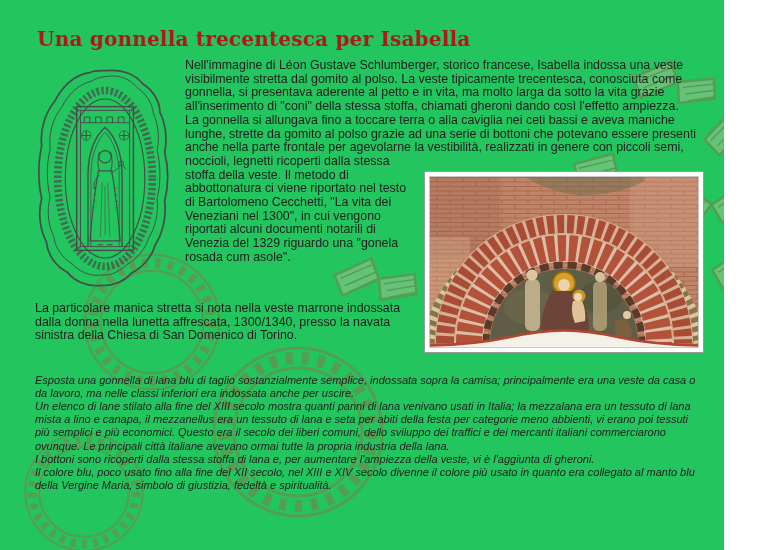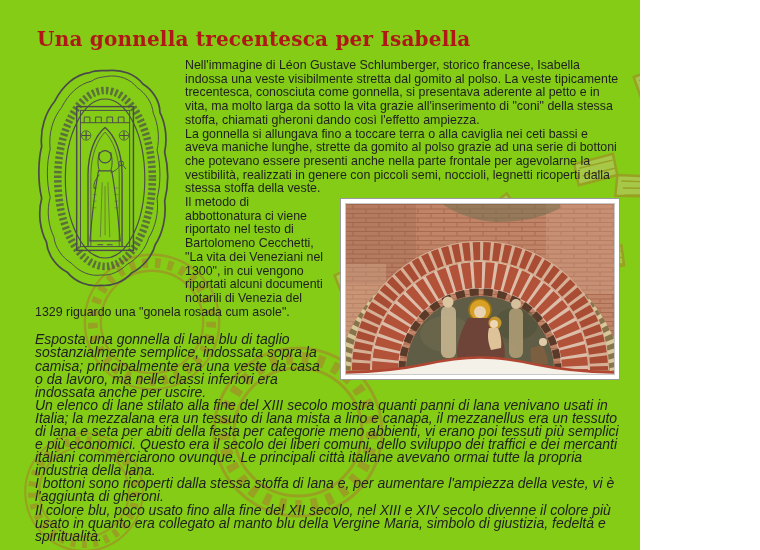--- a/index.html
+++ b/index.html
@@ -1,17 +1,17 @@
 <!DOCTYPE html>
 <html><head>
 <meta charset="utf-8">
 <style>
   html,body{margin:0;padding:0;background:#fff;}
   .page{
-    position:relative;width:640px;height:550px;overflow:hidden;background:#84cc16;
+    position:relative;width:724px;height:550px;overflow:hidden;background:#22c55e;
     font-family:"Liberation Sans", sans-serif;color:#1f1f1f;
   }
   .watermark{position:absolute;left:0;top:0;z-index:0;opacity:.32;pointer-events:none;}
   .watermark .wmface{fill:#f0bfb4;stroke:#c24a38;stroke-width:2.5;}
   .watermark .hatch{fill:none;stroke:#c24a38;stroke-width:1.4;}
   .watermark .ring{fill:none;stroke:#c24a38;stroke-width:3;}
   .watermark .tickring{fill:none;stroke:#c24a38;stroke-width:12;stroke-dasharray:7 9;}
   .content{position:relative;z-index:1;padding:0 20px 0 35px;}
   h1.doc-title{
     font-family:"DejaVu Serif", serif;font-weight:700;font-size:20px;line-height:22px;
@@ -20,21 +20,21 @@
   .flow{font-size:12.4px;line-height:13.7px;}
   .flow p{margin:0;}
   .seal-figure{float:left;margin:6px 8px 10px 0;}
   .seal-svg{display:block;stroke:#4a4a4a;}
   .fresco-float{
     float:right;margin:16px 0 8px 12px;display:block;
     background:#fff;border:1px solid #9a9a9a;padding:4px;
   }
   .fresco-inner{display:block;border:1px solid #c9c9c9;}
   .caption{clear:left;margin-top:7px !important;}
-  .italic-block{margin-top:14px;font-style:italic;font-size:14px;line-height:13.1px;}
+  .italic-block{margin-top:31px;font-style:italic;font-size:11px;line-height:13.1px;}
 </style>
 </head>
 <body>
 
 <div class="page">
 
   <svg class="watermark" width="760" height="550" viewBox="0 0 760 550" aria-hidden="true">
     <defs>
       <g id="wmbox">
         <path class="wmface" d="M0,26 L32,2 L44,20 L12,44 Z"></path>
@@ -140,20 +140,21 @@
             <rect x="163" y="104" width="14" height="50" rx="6" fill="#b3a078" opacity=".85"></rect>
             <circle cx="170" cy="100" r="5" fill="#d6bf9c"></circle>
             <path d="M185,144 C184,151 185,157 187,160 L202,160 C202,153 199,146 196,141 Z" fill="#7c5e40"></path>
             <circle cx="197" cy="138" r="4" fill="#e2caa8"></circle>
             <path d="M0,170 L0,168.5 Q45,167.5 78,160.5 Q110,153.5 134,153.5 Q158,153.5 190,160.5 Q223,167.5 268,168.5 L268,170 Z" fill="#f4f1e9"></path>
             <path d="M0,168.5 Q45,167.5 78,160.5 Q110,153.5 134,153.5 Q158,153.5 190,160.5 Q223,167.5 268,168.5" fill="none" stroke="#b14632" stroke-width="2.5"></path>
           </g>
         </svg>
           </span><span>noccioli, legnetti ricoperti dalla stessa stoffa della veste. Il metodo di abbottonatura ci viene riportato nel testo di Bartolomeno Cecchetti, "La vita dei Veneziani nel 1300", in cui vengono riportati alcuni documenti notarili di Venezia del 1329 riguardo una "gonela rosada cum asole".</span></p>
 
+      <p class="caption">La particolare manica stretta si nota nella veste marrone indossata dalla donna nella lunetta affrescata, 1300/1340, presso la navata sinistra della Chiesa di San Domenico di Torino.</p>
 
       <div class="italic-block">
         <p>Esposta una gonnella di lana blu di taglio sostanzialmente semplice, indossata sopra la camisa; principalmente era una veste da casa o da lavoro, ma nelle classi inferiori era indossata anche per uscire.</p>
         <p>Un elenco di lane stilato alla fine del XIII secolo mostra quanti panni di lana venivano usati in Italia; la mezzalana era un tessuto di lana mista a lino e canapa, il mezzanellus era un tessuto di lana e seta per abiti della festa per categorie meno abbienti, vi erano poi tessuti più semplici e più economici. Questo era il secolo dei liberi comuni, dello sviluppo dei traffici e dei mercanti italiani commerciarono ovunque. Le principali città italiane avevano ormai tutte la propria industria della lana.</p>
         <p>I bottoni sono ricoperti dalla stessa stoffa di lana e, per aumentare l'ampiezza della veste, vi è l'aggiunta di gheroni.</p>
         <p>Il colore blu, poco usato fino alla fine del XII secolo, nel XIII e XIV secolo divenne il colore più usato in quanto era collegato al manto blu della Vergine Maria, simbolo di giustizia, fedeltà e spiritualità.</p>
       </div>
 
     </div>
   </div>

